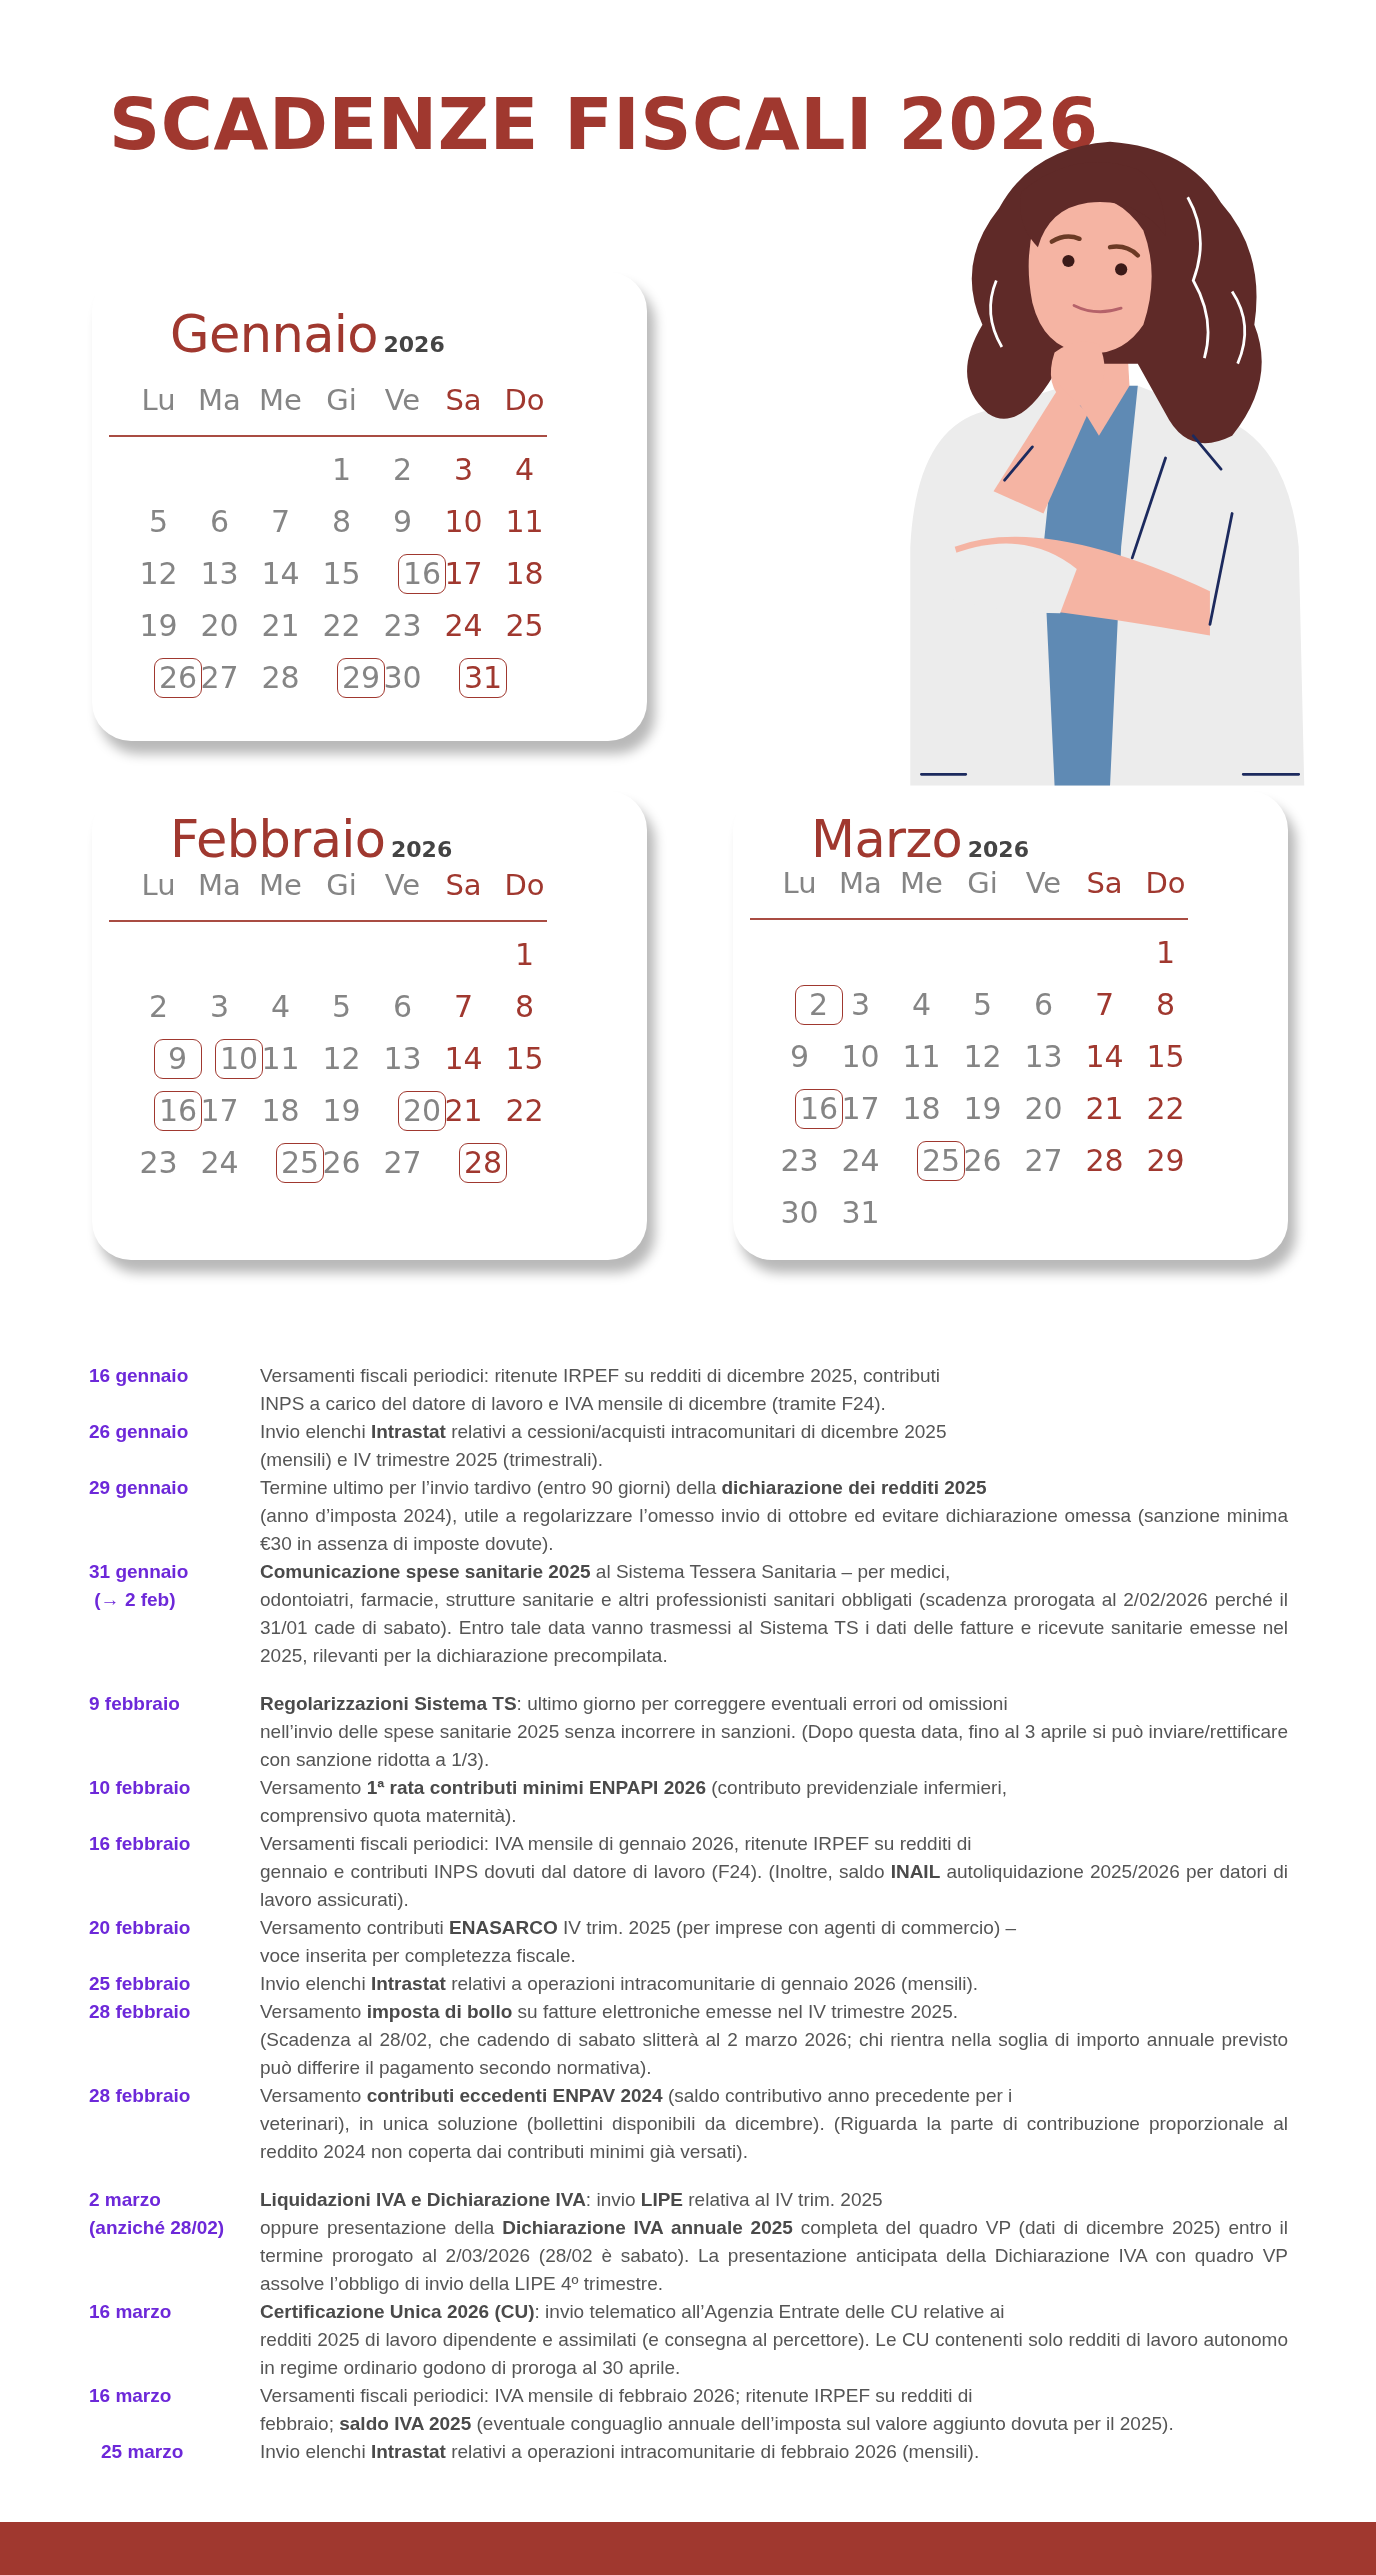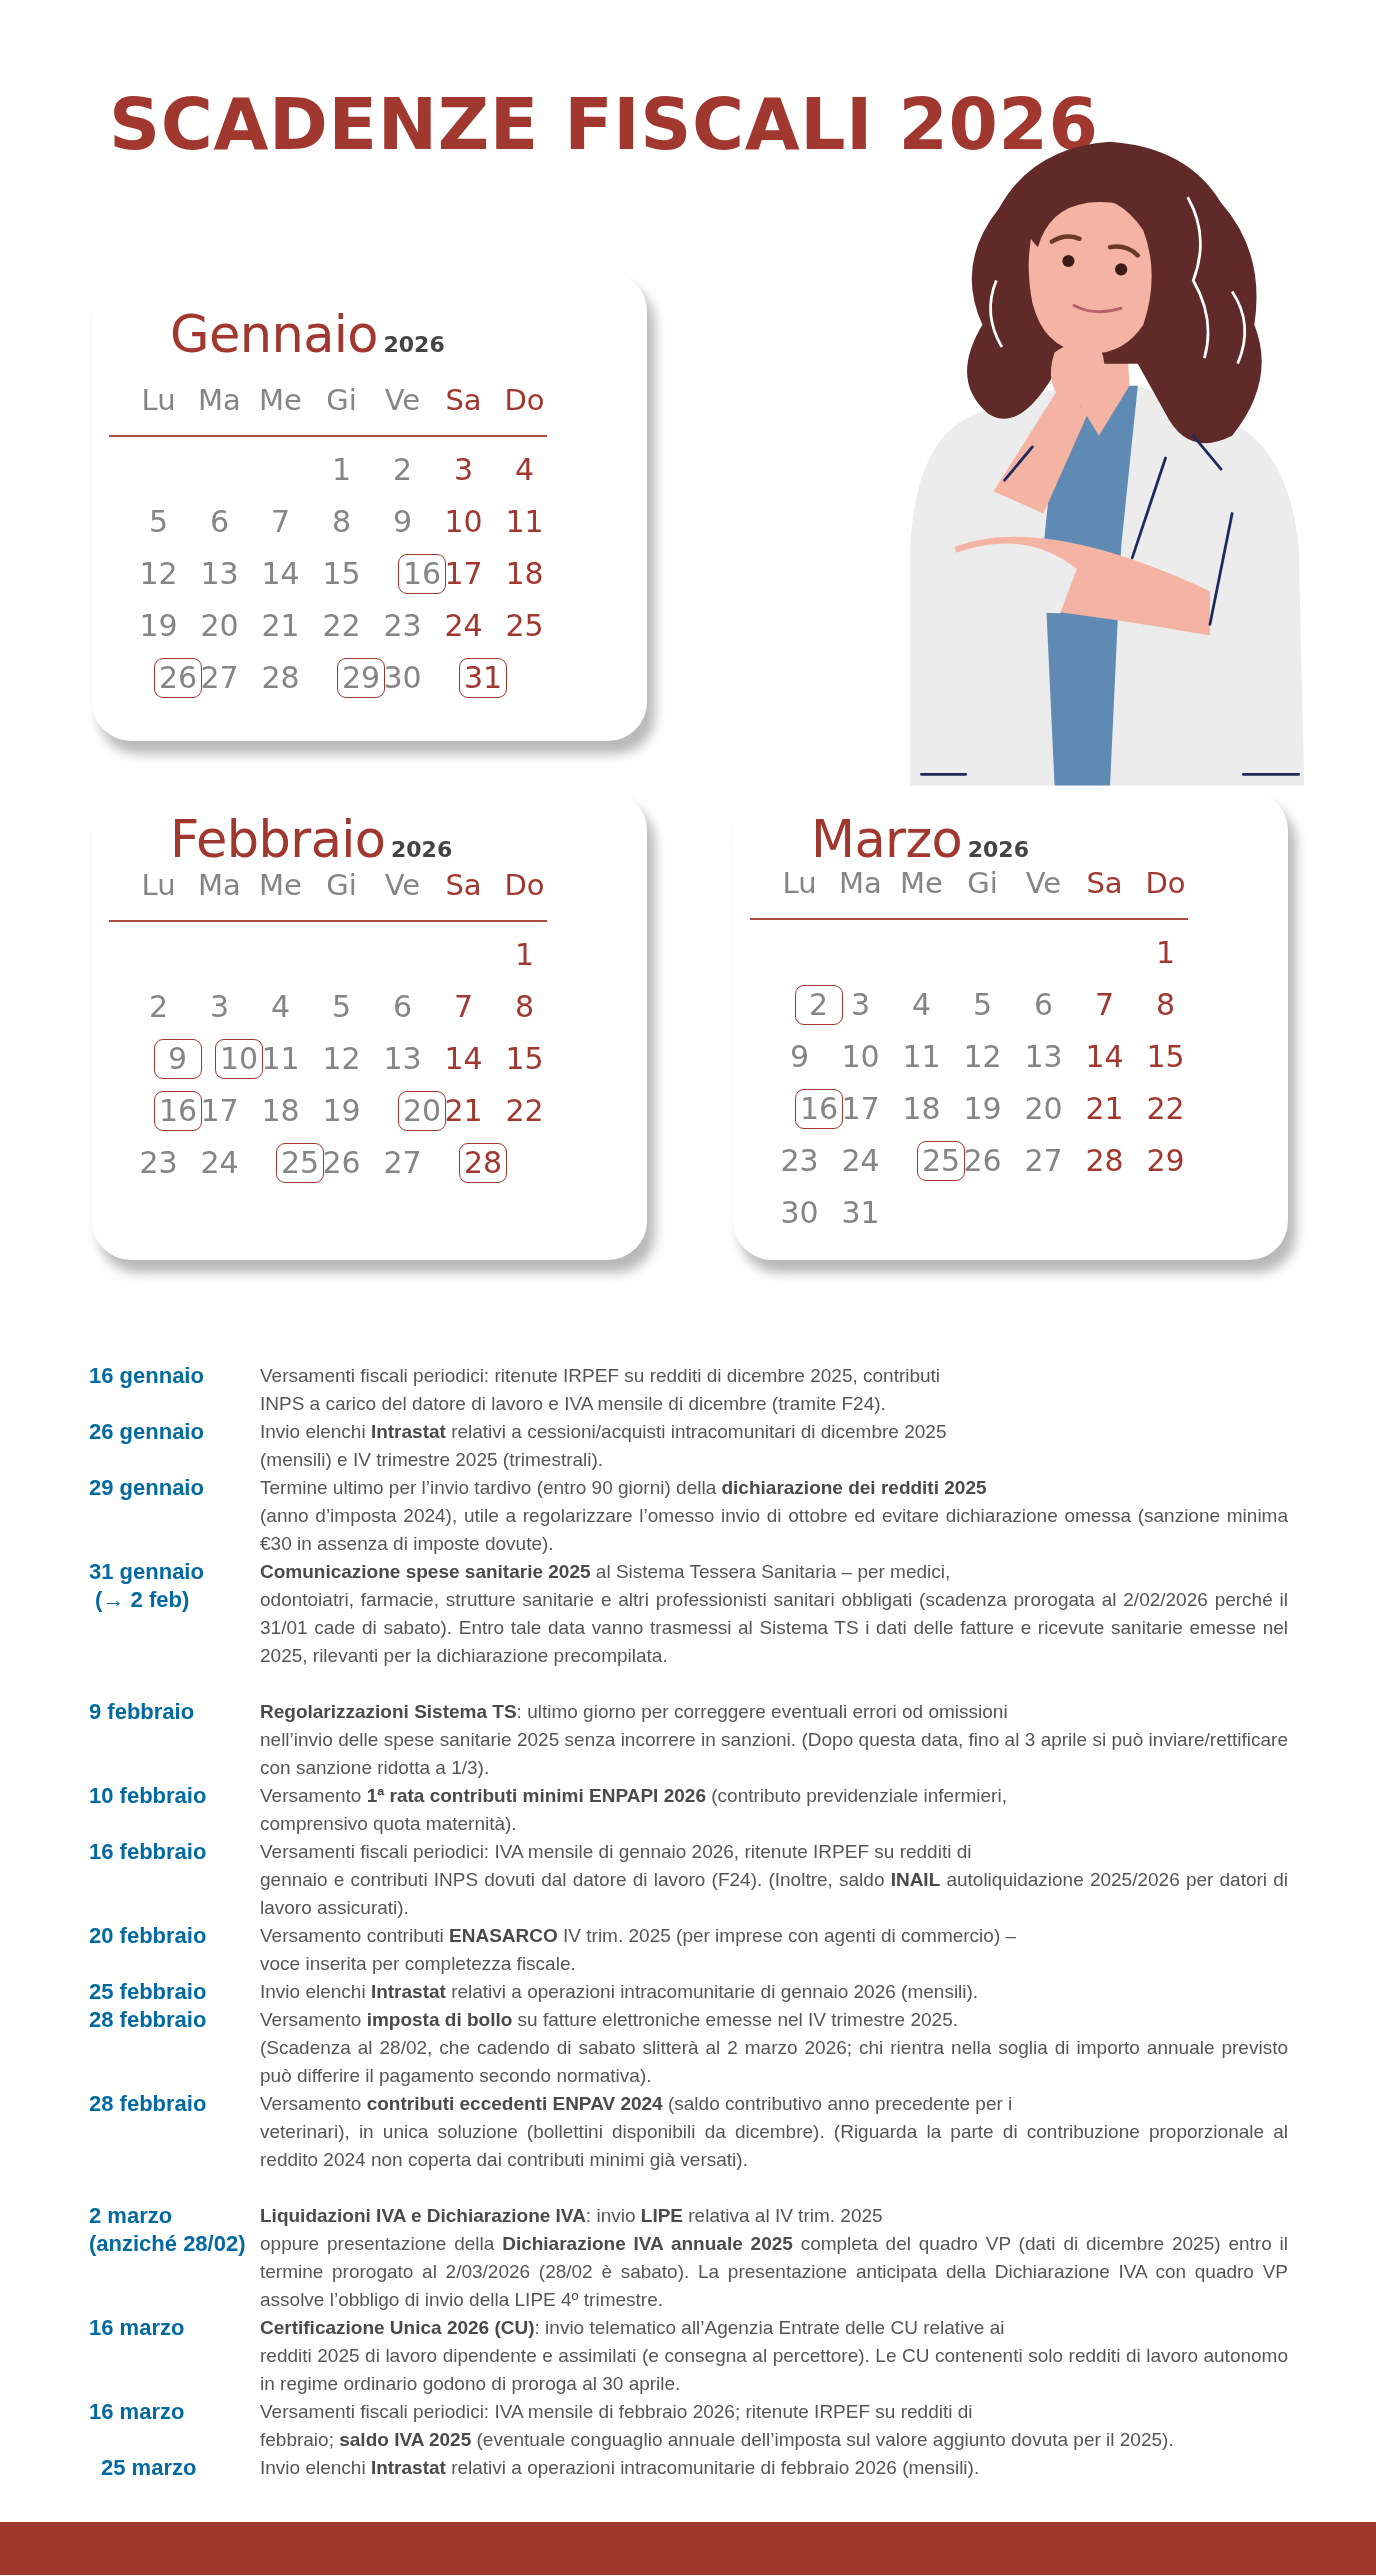--- a/index.html
+++ b/index.html
@@ -54,24 +54,24 @@
     display: flex; align-items: center; justify-content: center;
     font-family: "DejaVu Sans", sans-serif; font-size: 30px; color: #858585;
   }
   .day.weekend { color: #A0382F; }
   .day .num { display: inline-block; padding: 2.2px 4.4px; line-height: 34px; min-width: 48px; text-align: center; border: 1.7px solid transparent; border-radius: 9px; }
   .day.marked .num { border-color: #A0382F; margin-left: 38px; }
 
   
   .deadlines { position: absolute; left: 89px; top: 1362px; width: 1199px; }
   .entry { display: flex; }
-  .entry.gap-before { margin-top: 28px; }
+  .entry.gap-before { margin-top: 20px; }
   .date-col {
     width: 171px; flex: none; font-family: "Liberation Sans", sans-serif;
-    font-weight: 700; font-size: 22px; line-height: 28px; color: #0369a1;
+    font-weight: 700; font-size: 19px; line-height: 28px; color: #6d28d9;
   }
   .desc-col {
     flex: 1; font-family: "Liberation Sans", sans-serif; font-size: 19px; line-height: 28px;
     color: #555555; text-align: justify;
   }
   .desc-col .line { display: block; }
   .desc-col b { font-weight: 700; color: #4a4a4a; }
 
   .footer-bar { position: absolute; left: 0; top: 2522px; width: 1376px; height: 54px; background: #A0382F; }
 </style>

